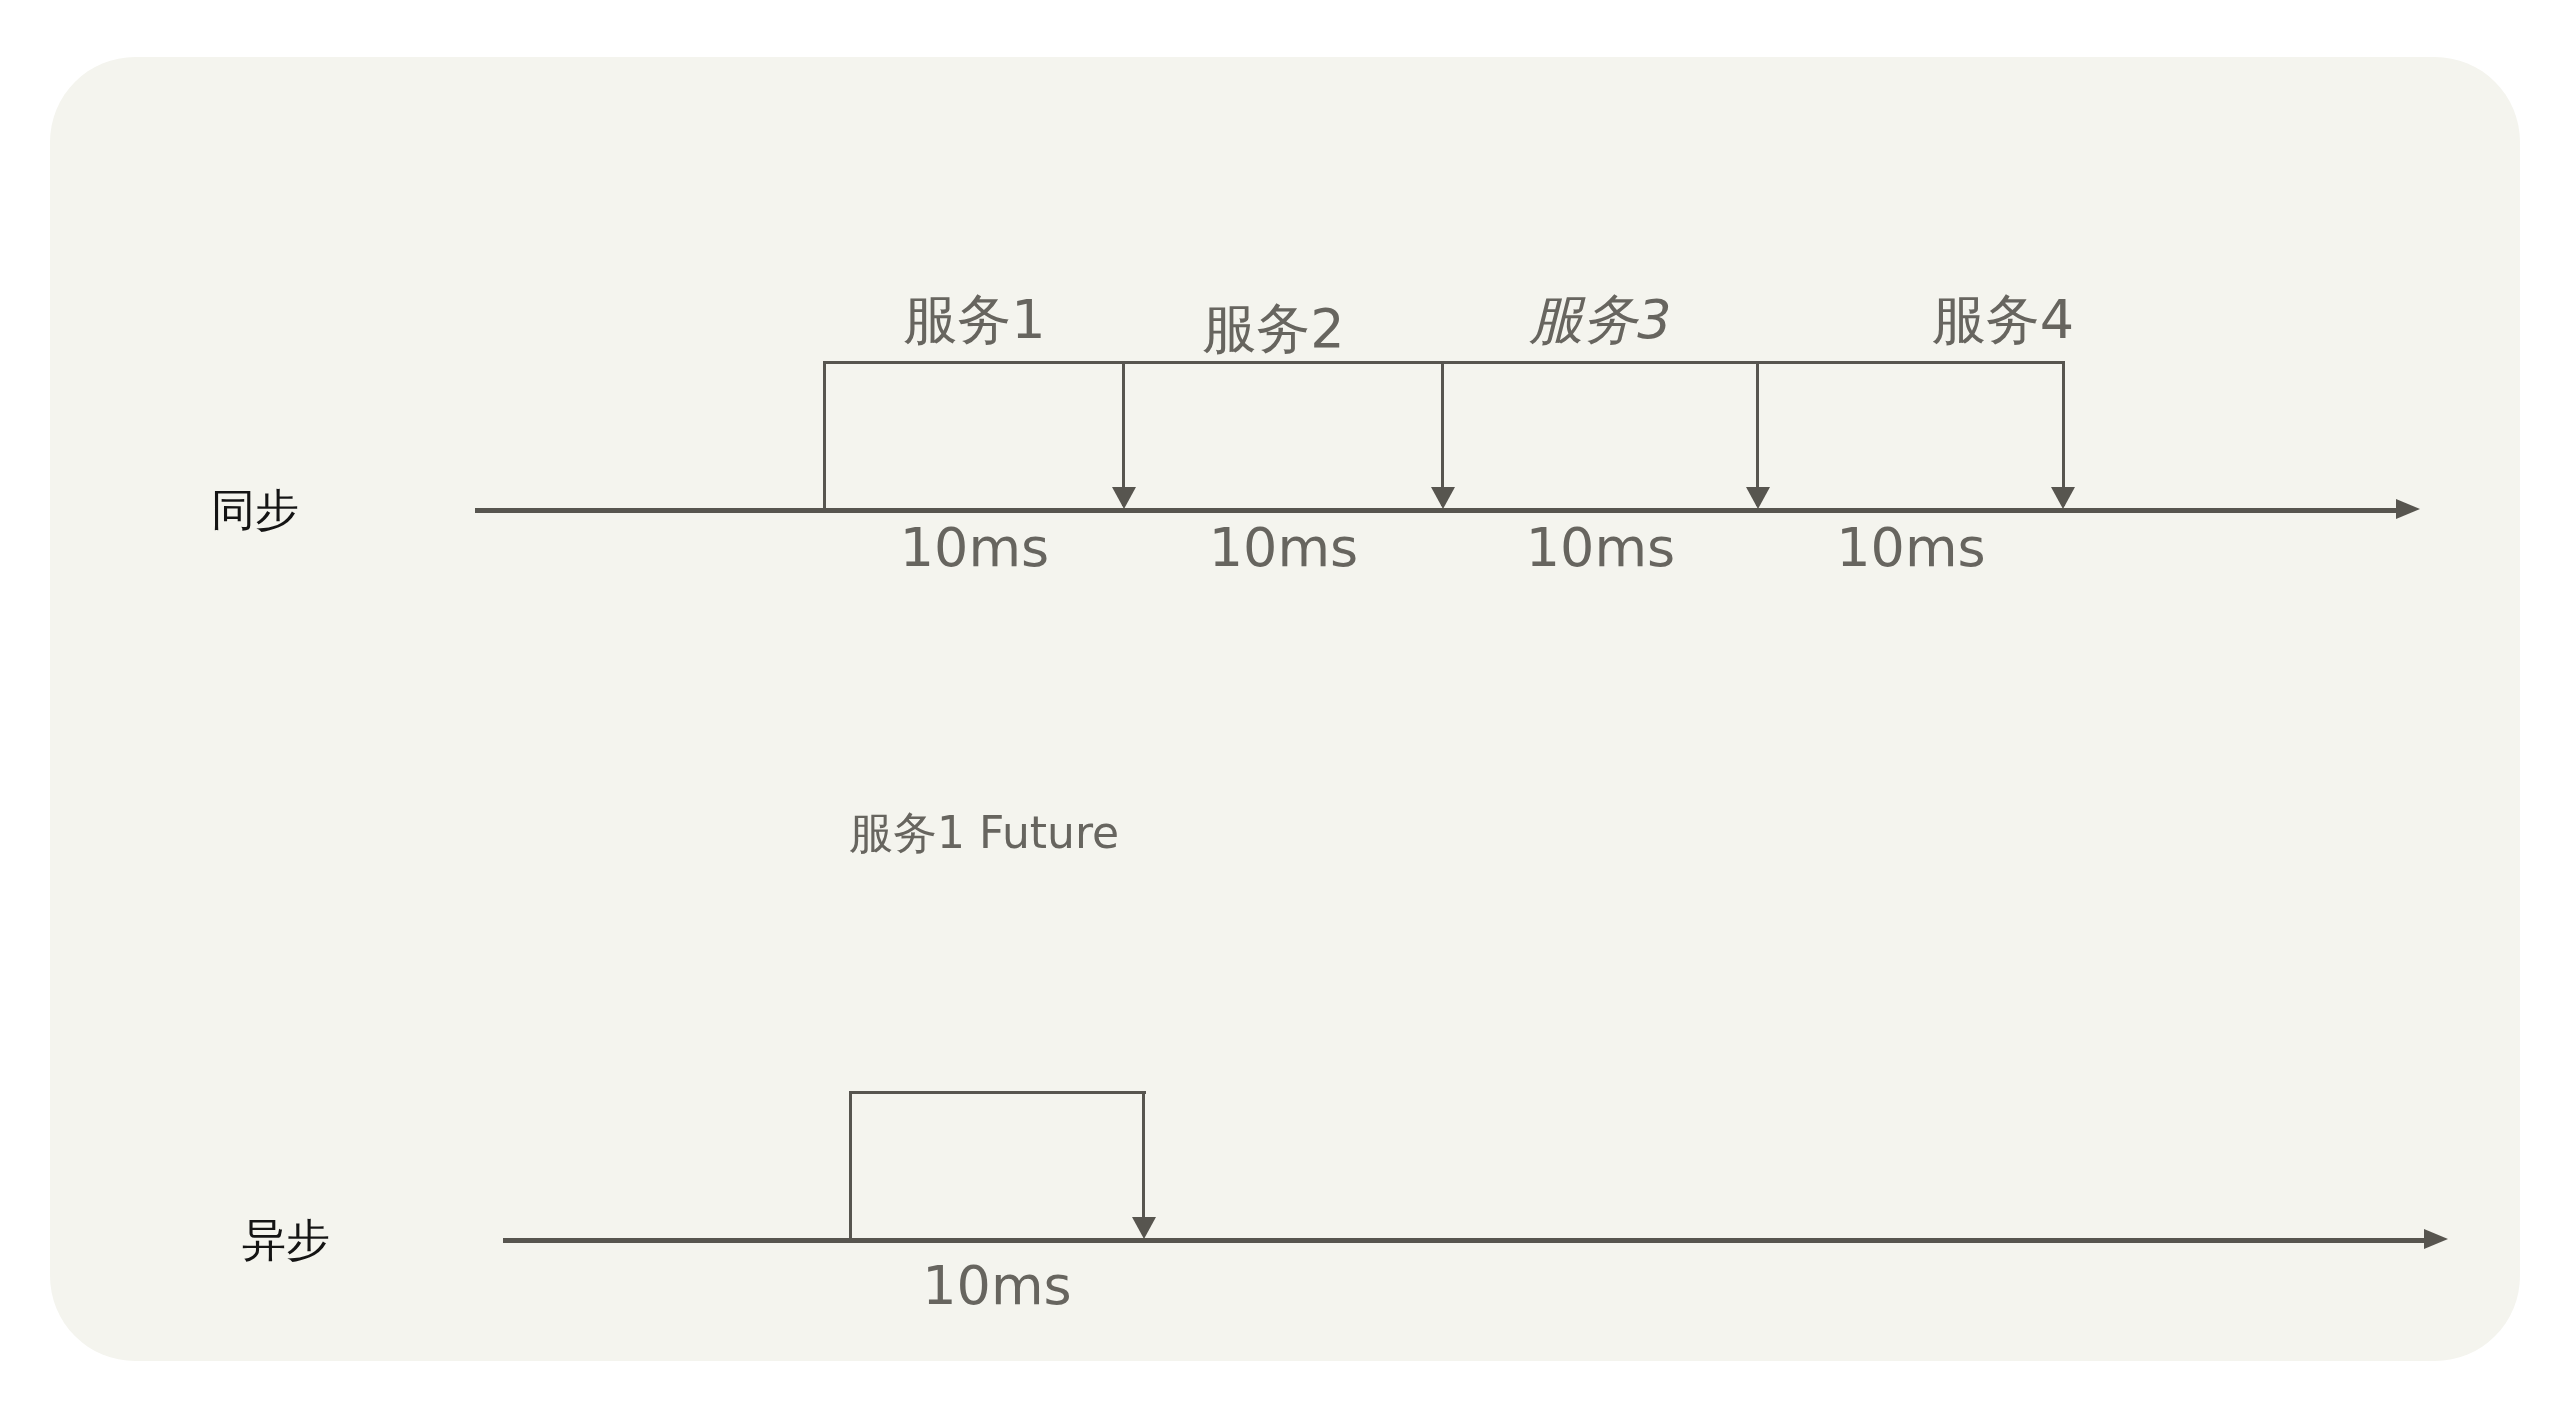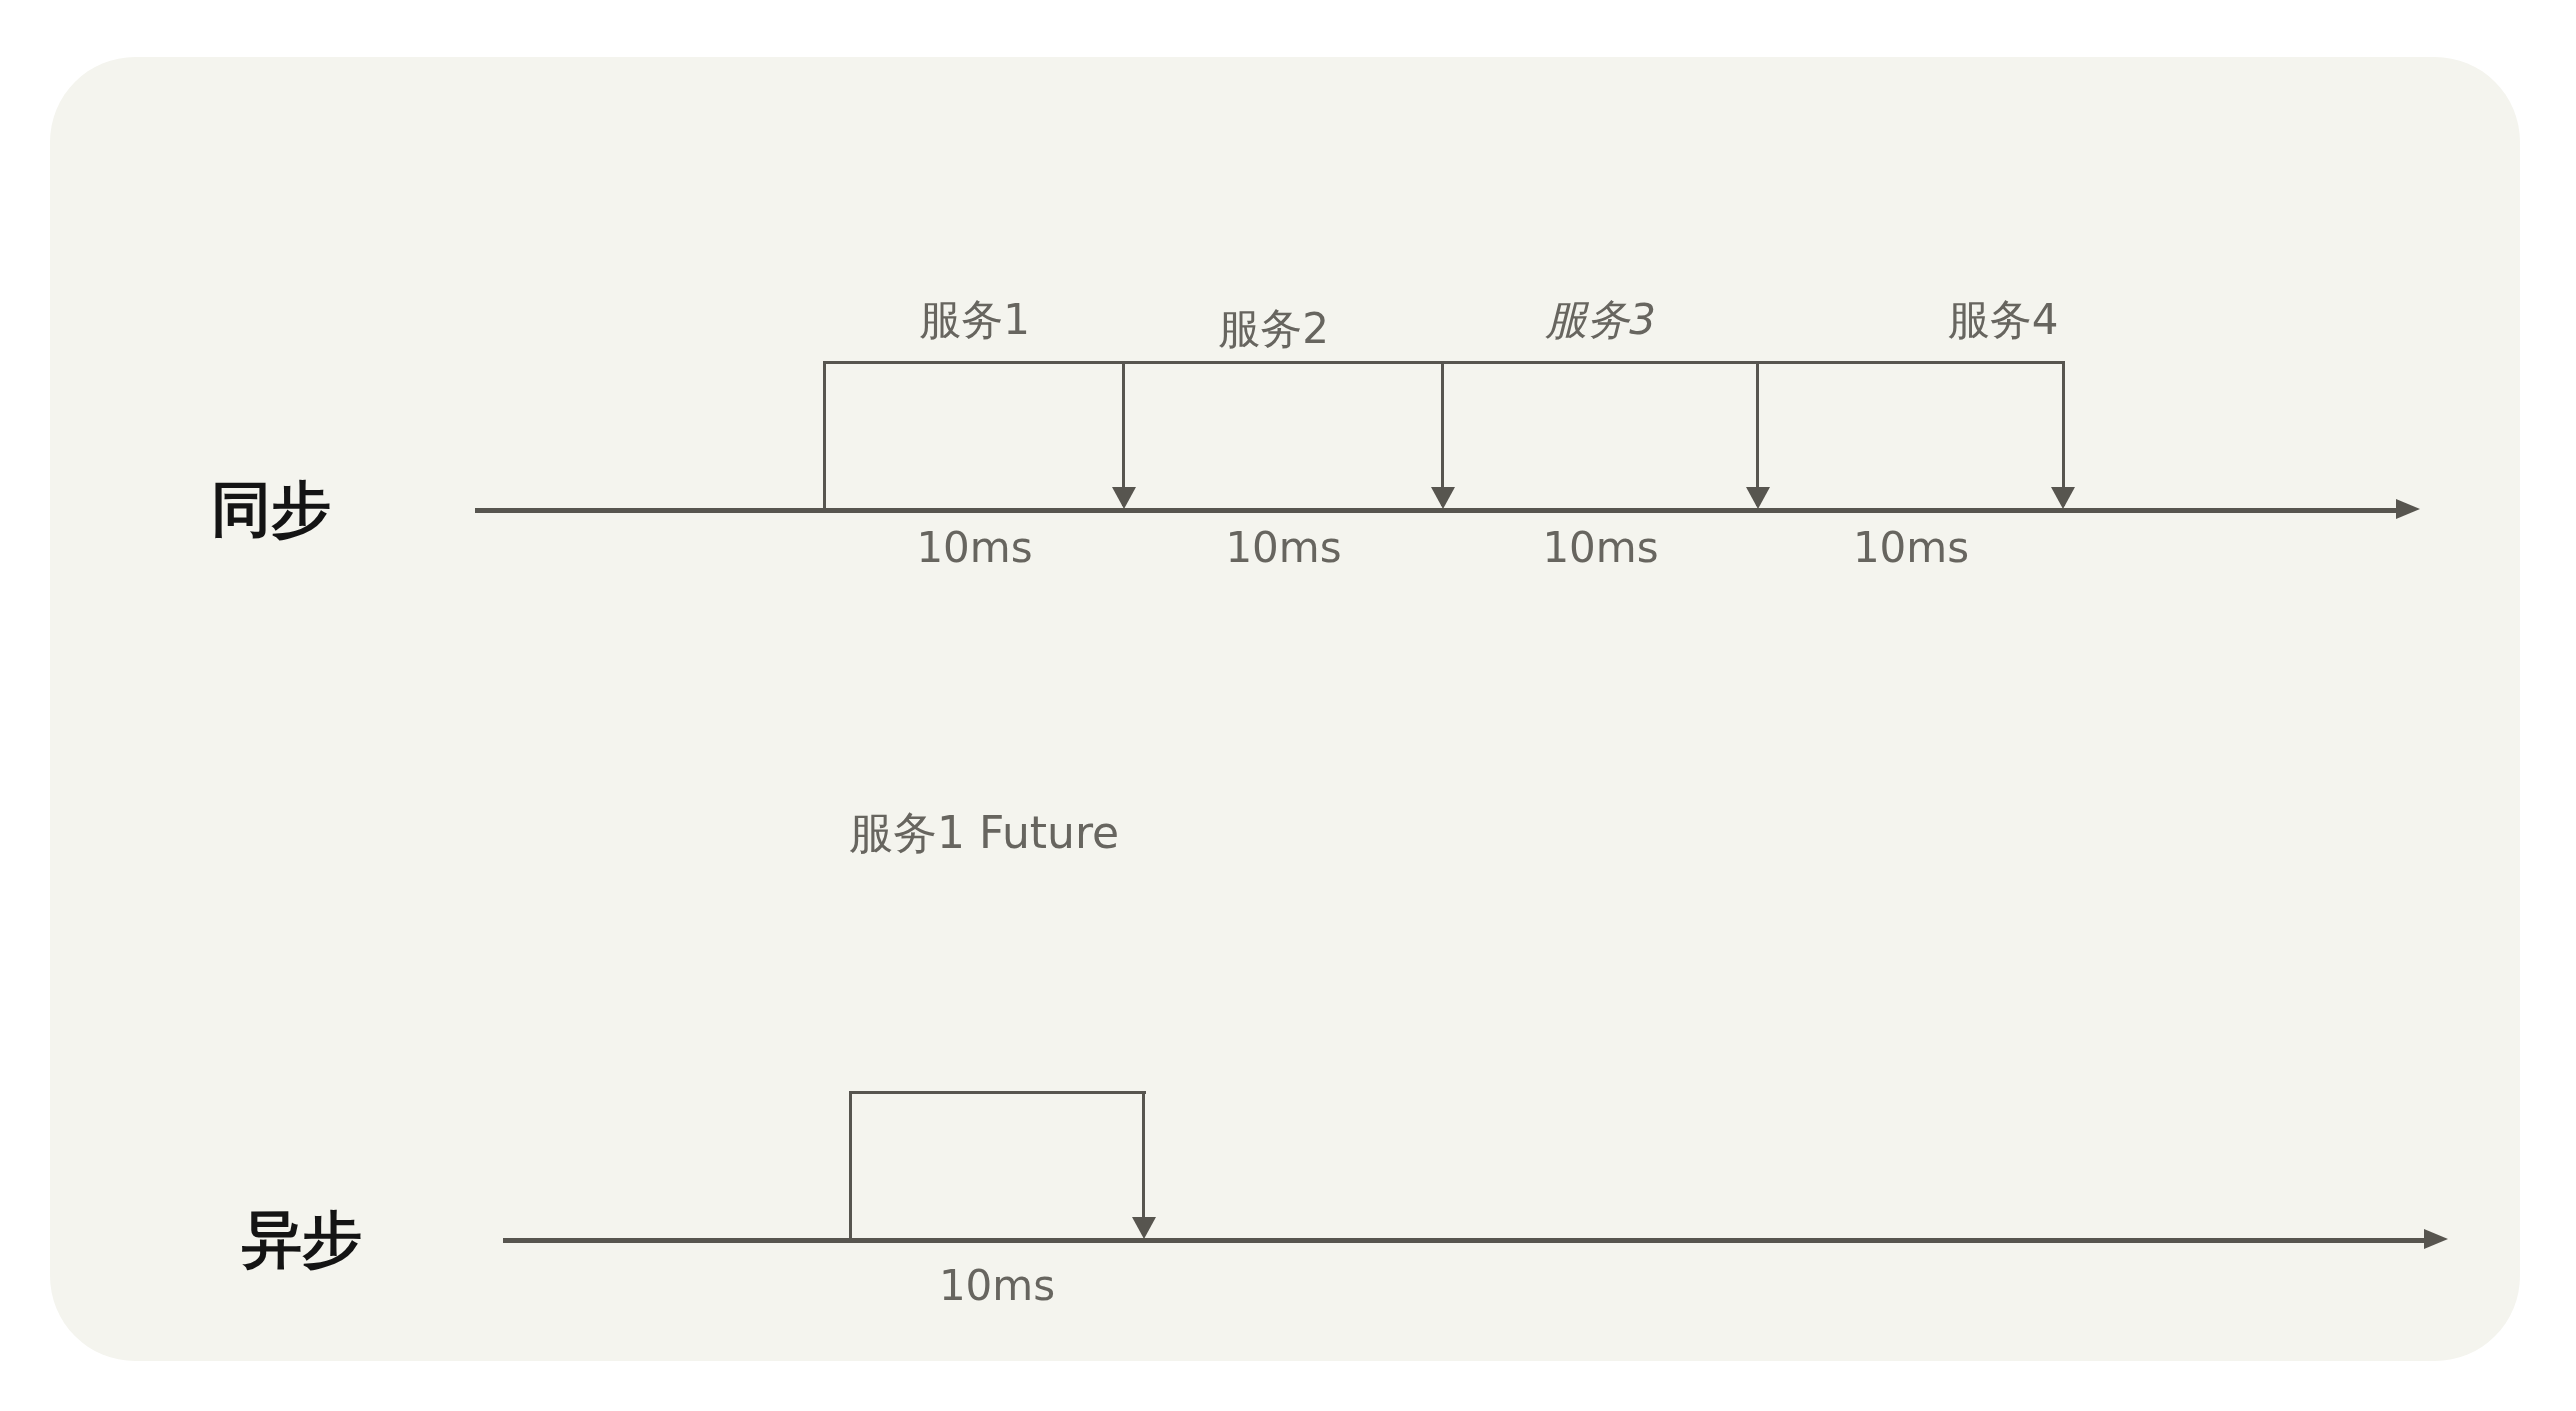--- a/index.html
+++ b/index.html
@@ -27,26 +27,26 @@
     border-left:12px solid transparent;border-right:12px solid transparent;
     border-top:22.6px solid var(--line);
   }
   .arrow-right{
     position:absolute;width:0;height:0;
     border-top:10.6px solid transparent;border-bottom:10.6px solid transparent;
     border-left:24px solid var(--line);
   }
   .label{
     position:absolute;color:var(--text-muted);
-    font-size:42px;line-height:53px;white-space:nowrap;
+    font-size:54px;line-height:53px;white-space:nowrap;
   }
   .center{text-align:center;}
   .row-label{
     position:absolute;color:var(--text-strong);
-    font-size:60px;line-height:63px;font-weight:700;white-space:nowrap;
+    font-size:44px;line-height:63px;font-weight:400;white-space:nowrap;
   }
   .future-line{
     color:var(--text-muted);font-size:44px;line-height:69px;white-space:nowrap;
   }
 </style>
 </head>
 <body>
 
 <div class="stage">
   <div class="card">

